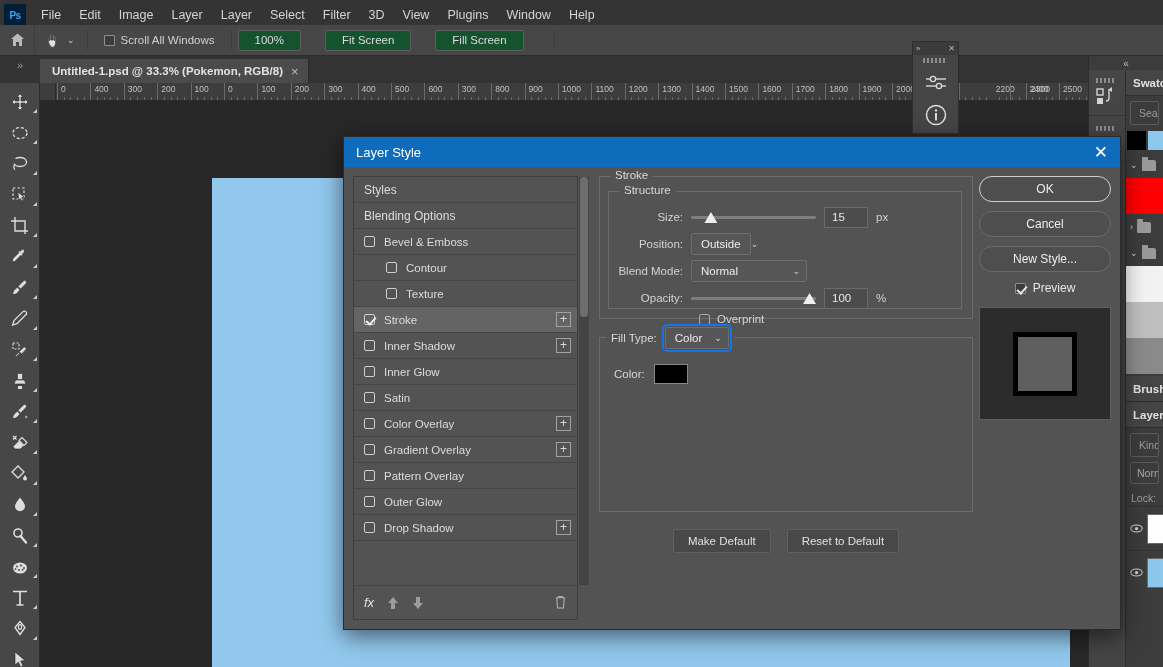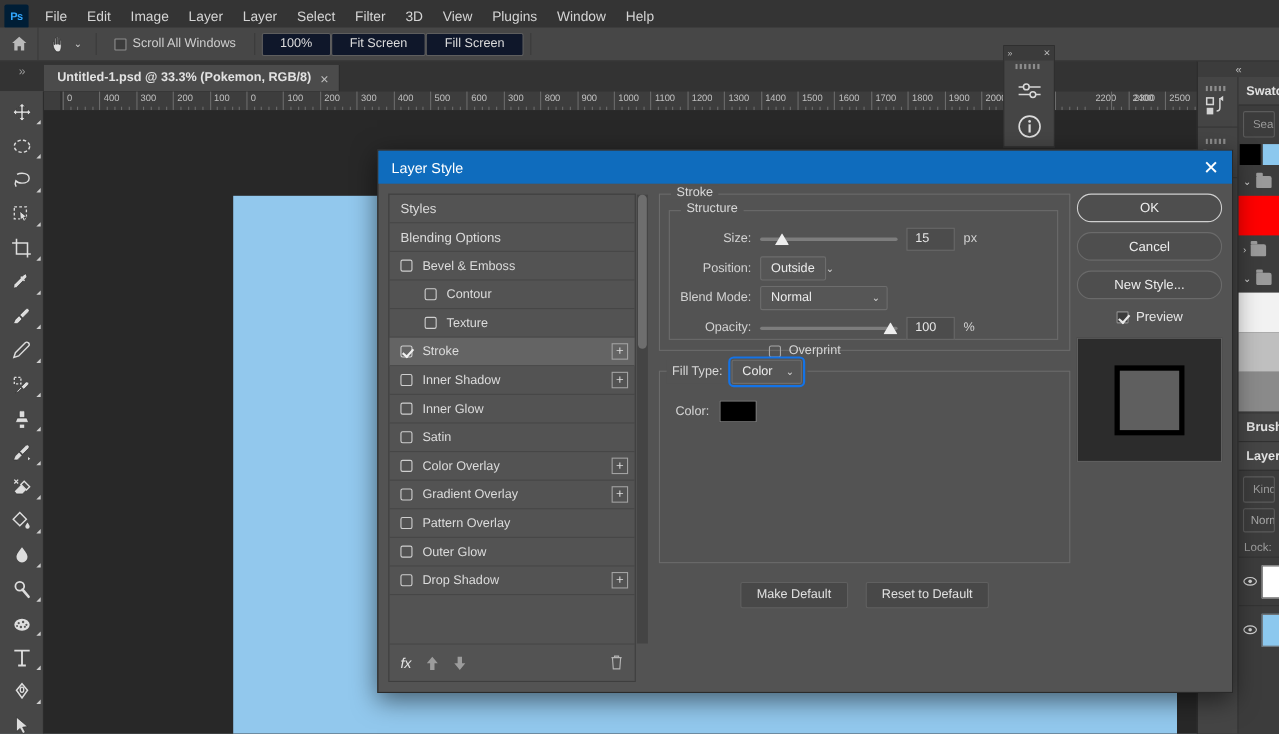--- a/index.html
+++ b/index.html
@@ -19,21 +19,21 @@
 
   
   .optionsbar{position:absolute;top:25px;left:0;width:1163px;height:31px;background:#474747;display:flex;align-items:center;border-bottom:1px solid #2c2c2c;}
   .ob-home{width:34px;height:31px;display:flex;align-items:center;justify-content:center;}
   .ob-tool{display:flex;align-items:center;gap:3px;padding:0 6px 0 10px;height:31px;border-left:1px solid #3b3b3b;}
   .ob-sep{width:1px;height:20px;background:#3b3b3b;margin:0 6px;}
   .ob-check{display:flex;align-items:center;gap:6px;padding:0 10px;font-size:11.5px;color:#cfcfcf;}
   .cbox{width:11px;height:11px;border:1px solid #8e8e8e;background:#3c3c3c;border-radius:1px;flex:none;position:relative;}
   .cbox.on{background:#3c3c3c;}
   .cbox.on::after{content:"";position:absolute;left:3px;top:0px;width:4px;height:8px;border:solid #e8e8e8;border-width:0 2px 2px 0;transform:rotate(42deg);}
-  .ob-btn{height:21px;min-width:60px;padding:0 16px;background:#0f172a;border:1px solid #5e5e5e;border-radius:2px;color:#dcdcdc;font-size:11.5px;display:flex;align-items:center;justify-content:center;margin-right:0;}
+  .ob-btn{height:21px;min-width:60px;padding:0 16px;background:#14532d;border:1px solid #5e5e5e;border-radius:2px;color:#dcdcdc;font-size:11.5px;display:flex;align-items:center;justify-content:center;margin-right:24px;}
 
   
   .tabbar{position:absolute;top:56px;left:0;width:1163px;height:27px;background:#333333;display:flex;align-items:flex-end;}
   .tabbar-left{width:40px;height:27px;display:flex;align-items:flex-start;justify-content:center;padding-top:3px;color:#9a9a9a;font-size:11px;}
   .doc-tab{height:24px;background:#4b4b4b;display:flex;align-items:center;gap:8px;padding:0 9px 0 12px;font-size:11.5px;color:#e2e2e2;font-weight:bold;border-right:1px solid #2b2b2b;}
   .doc-tab .x{color:#bdbdbd;font-size:13px;font-weight:normal;}
 
   
   .toolbar{position:absolute;top:83px;left:0;width:40px;bottom:0;background:#474747;border-right:1px solid #2c2c2c;padding-top:3px;}
   .tool{width:40px;height:31px;display:flex;align-items:center;justify-content:center;position:relative;}

